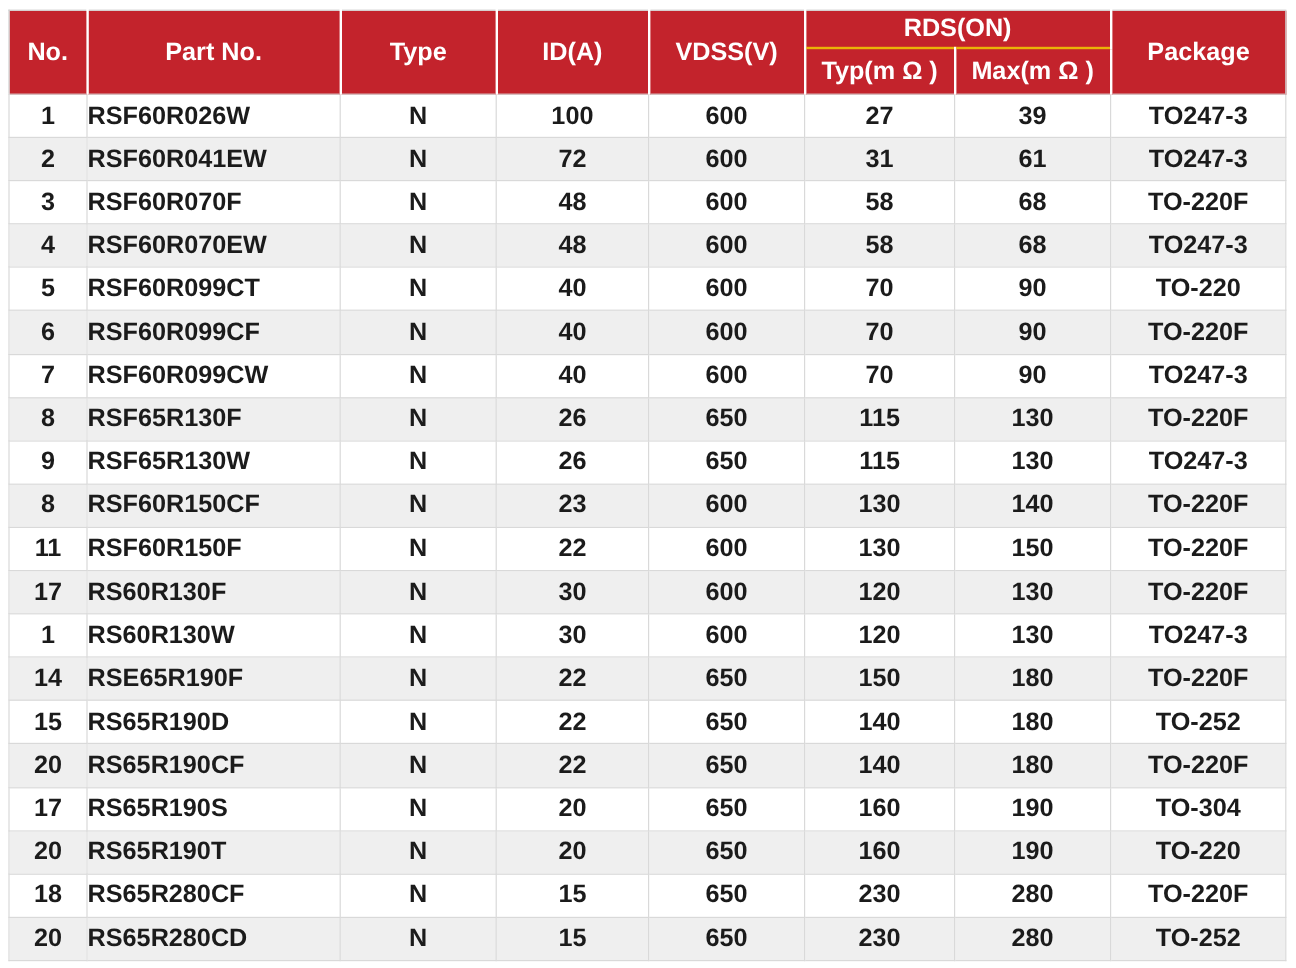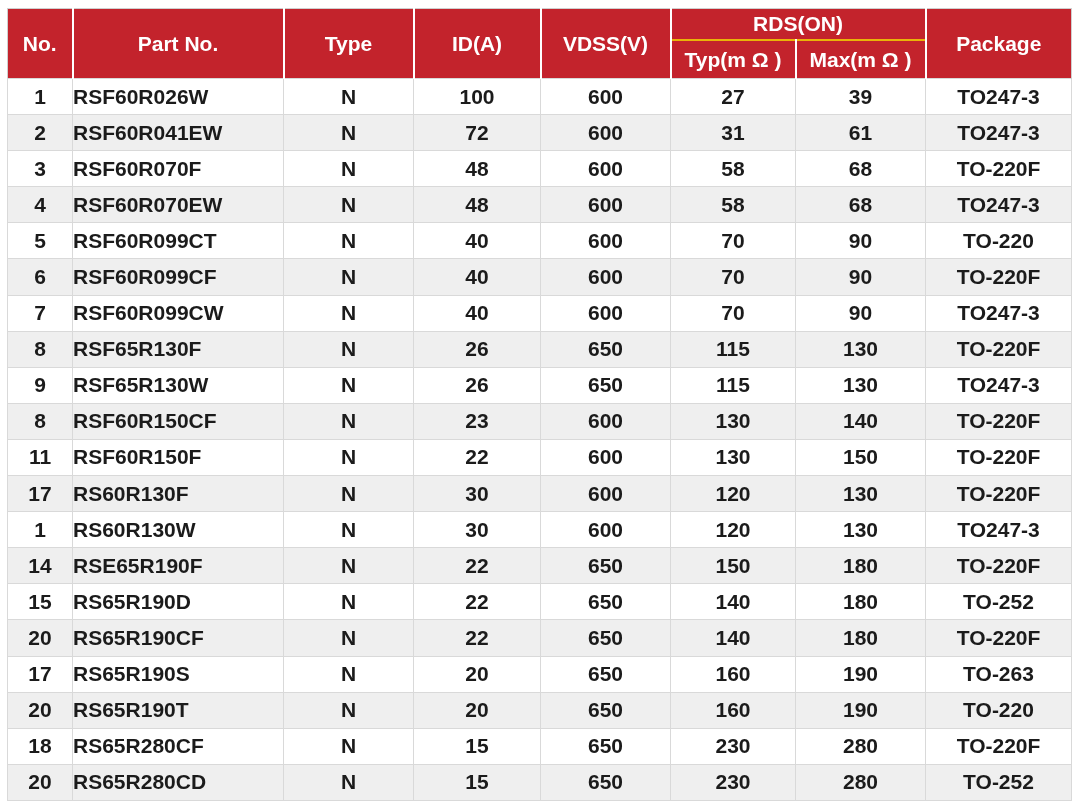--- a/index.html
+++ b/index.html
@@ -248,21 +248,21 @@
           <td>TO-220F</td>
         </tr>
         <tr>
           <td>17</td>
           <td class="part-col">RS65R190S</td>
           <td>N</td>
           <td>20</td>
           <td>650</td>
           <td>160</td>
           <td>190</td>
-          <td>TO-263</td>
+          <td>TO-304</td>
         </tr>
         <tr class="alt">
           <td>20</td>
           <td class="part-col">RS65R190T</td>
           <td>N</td>
           <td>20</td>
           <td>650</td>
           <td>160</td>
           <td>190</td>
           <td>TO-220</td>

